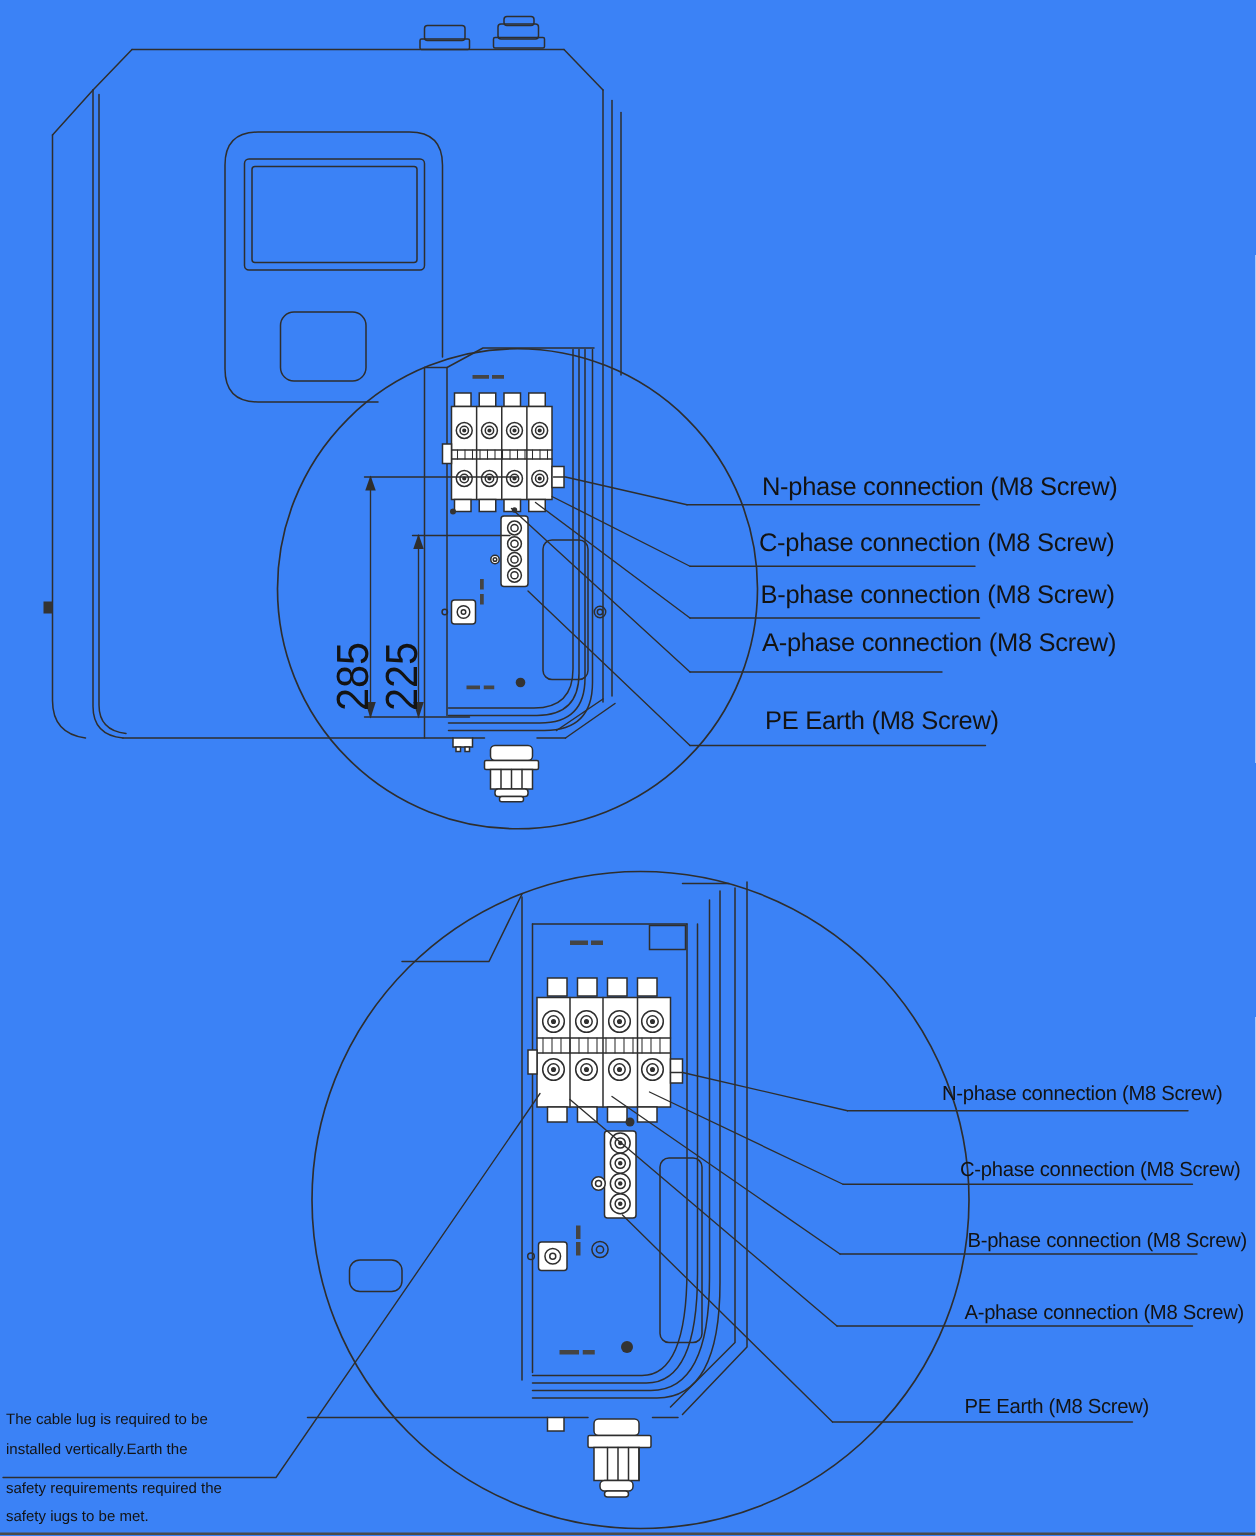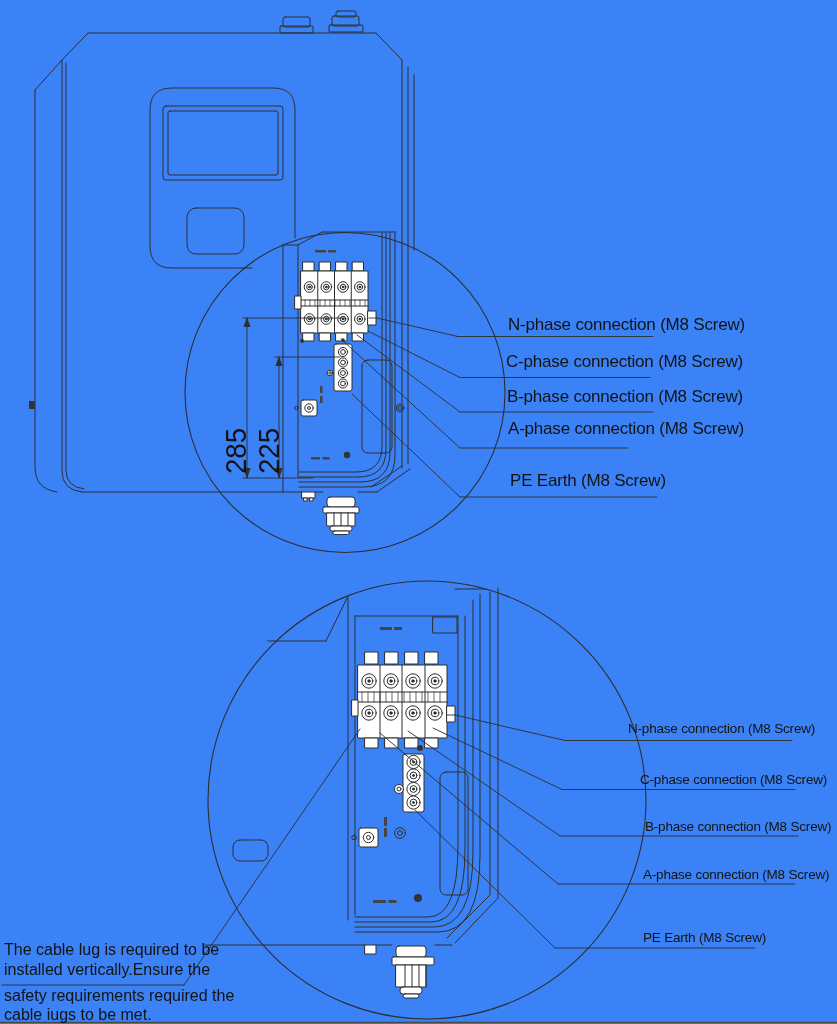--- a/index.html
+++ b/index.html
@@ -4,21 +4,21 @@
 <style>
   html,body{margin:0;padding:0;background:#ffffff;}
   .stage{position:relative;width:837px;height:1024px;background:#3b82f6;overflow:hidden;
          font-family:Liberation Sans, sans-serif;color:#111;}
   .stage svg{position:absolute;left:0;top:0;}
   .lbl{position:absolute;white-space:nowrap;color:#131313;}
   .lbl.top{font-size:17px;letter-spacing:-0.2px;}
   .lbl.bot{font-size:13.5px;letter-spacing:-0.2px;}
   .dim{position:absolute;width:64px;height:30px;line-height:30px;text-align:center;
        font-size:30px;color:#131313;transform:rotate(-90deg) scale(0.92,1);}
-  .noteline{position:absolute;left:4px;font-size:16px;color:#131313;white-space:nowrap;text-align:right;}
+  .noteline{position:absolute;left:4px;font-size:10px;color:#131313;white-space:nowrap;text-align:right;}
   line,path,rect,circle,polyline{vector-effect:non-scaling-stroke;}
 </style>
 </head>
 <body>
 
 <div class="stage">
 
 <svg width="837" height="1024" viewBox="0 0 837 1024">
   <g stroke="#2e2e2e" stroke-width="1" fill="none" stroke-linecap="round">
 
@@ -355,18 +355,18 @@
   <div class="dim" style="left:237px;top:436px">225</div>
 
   <div class="lbl bot" style="left:628px;top:721px">N-phase connection (M8 Screw)</div>
   <div class="lbl bot" style="left:640px;top:772px">C-phase connection (M8 Screw)</div>
   <div class="lbl bot" style="left:645px;top:819px">B-phase connection (M8 Screw)</div>
   <div class="lbl bot" style="left:643px;top:867px">A-phase connection (M8 Screw)</div>
   <div class="lbl bot" style="left:643px;top:930px">PE Earth (M8 Screw)</div>
 
   <div>
     <div class="noteline" style="top:941px">The cable lug is required to be</div>
-    <div class="noteline" style="top:961px">installed vertically.Ensure the</div>
+    <div class="noteline" style="top:961px">installed vertically.Earth the</div>
     <div class="noteline" style="top:987px">safety requirements required the</div>
-    <div class="noteline" style="top:1006px">cable iugs to be met.</div>
+    <div class="noteline" style="top:1006px">safety iugs to be met.</div>
   </div>
 
 </div>
 
 </body></html>

